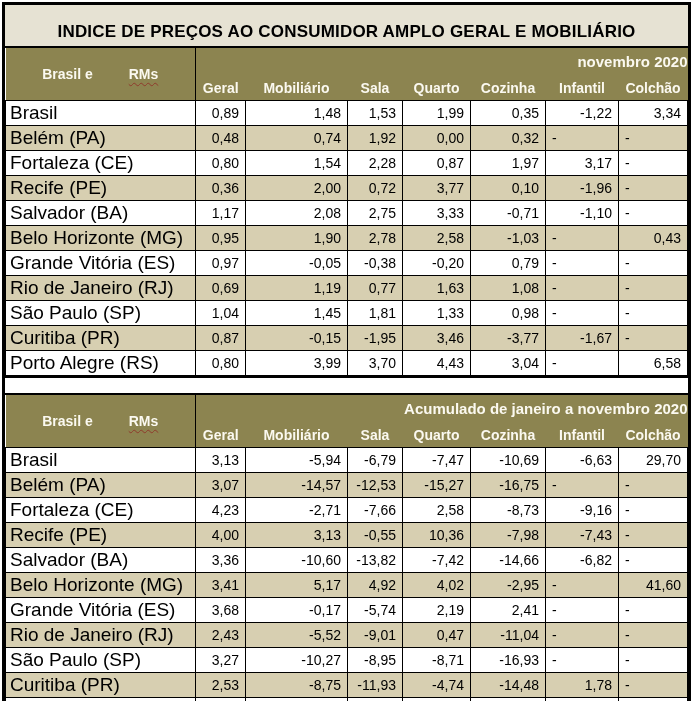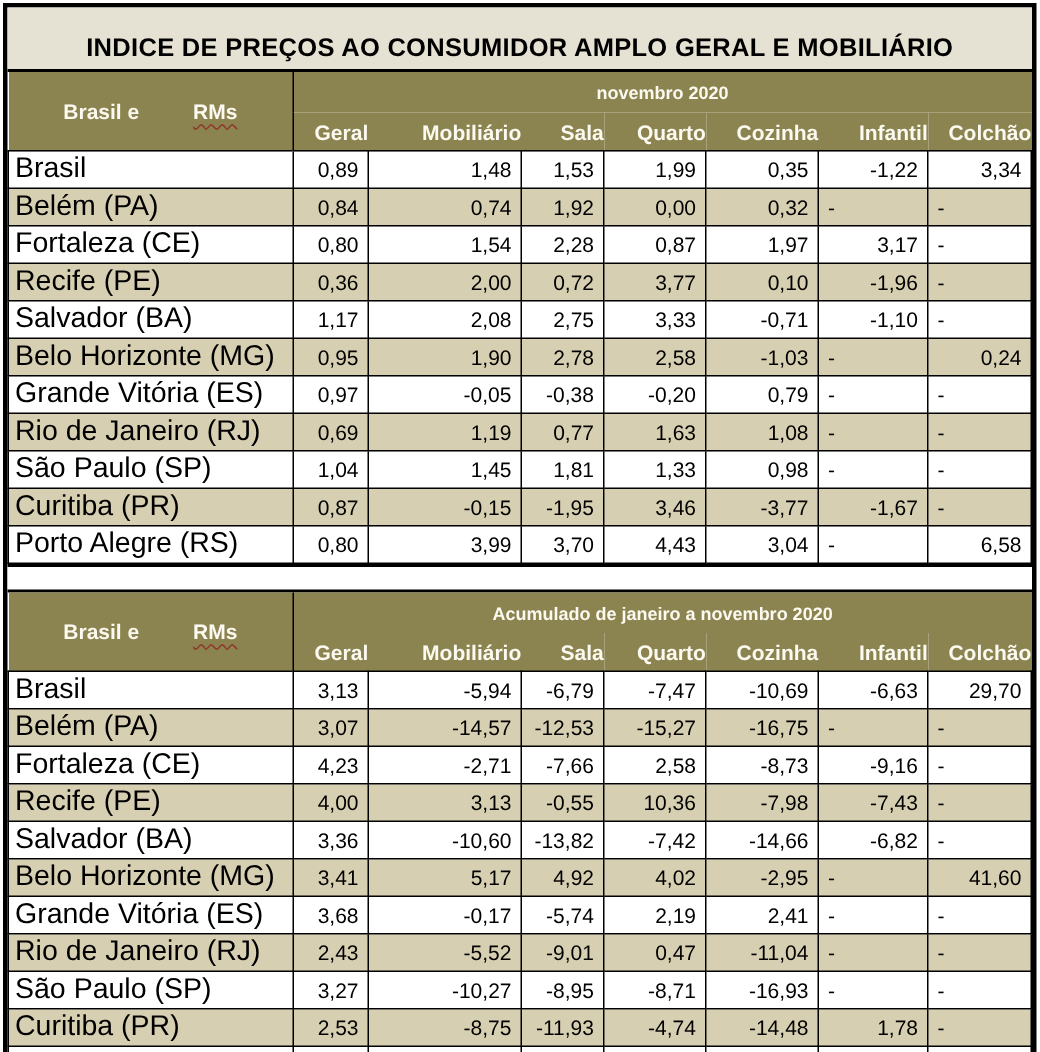--- a/index.html
+++ b/index.html
@@ -35,29 +35,29 @@
     font-weight: bold;
     padding: 0;
   }
   th.rowhead {
     border-right: 1px solid #000;
     font-size: 14px;
     text-align: center;
     vertical-align: middle;
   }
   th.period {
-    font-size: 12px;
+    font-size: 15px;
     height: 27px;
-    text-align: center;
+    text-align: right;
     vertical-align: middle;
   }
   tr.colnames th {
     font-size: 14px;
     height: 25px;
-    text-align: right;
+    text-align: center;
     vertical-align: middle;
     padding-bottom: 3px;
   }
   tbody td {
     border: 1px solid #000;
     font-size: 14px;
     height: 22px;
     background: #ffffff;
     vertical-align: middle;
   }
@@ -129,21 +129,21 @@
           <td class="num">0,89</td>
           <td class="num">1,48</td>
           <td class="num">1,53</td>
           <td class="num">1,99</td>
           <td class="num">0,35</td>
           <td class="num">-1,22</td>
           <td class="num">3,34</td>
         </tr>
         <tr class="alt">
           <td class="rowname">Belém (PA)</td>
-          <td class="num">0,84</td>
+          <td class="num">0,48</td>
           <td class="num">0,74</td>
           <td class="num">1,92</td>
           <td class="num">0,00</td>
           <td class="num">0,32</td>
           <td class="dash">-</td>
           <td class="dash">-</td>
         </tr>
         <tr>
           <td class="rowname">Fortaleza (CE)</td>
           <td class="num">0,80</td>
@@ -175,21 +175,21 @@
           <td class="dash">-</td>
         </tr>
         <tr class="alt">
           <td class="rowname">Belo Horizonte (MG)</td>
           <td class="num">0,95</td>
           <td class="num">1,90</td>
           <td class="num">2,78</td>
           <td class="num">2,58</td>
           <td class="num">-1,03</td>
           <td class="dash">-</td>
-          <td class="num">0,24</td>
+          <td class="num">0,43</td>
         </tr>
         <tr>
           <td class="rowname">Grande Vitória (ES)</td>
           <td class="num">0,97</td>
           <td class="num">-0,05</td>
           <td class="num">-0,38</td>
           <td class="num">-0,20</td>
           <td class="num">0,79</td>
           <td class="dash">-</td>
           <td class="dash">-</td>

